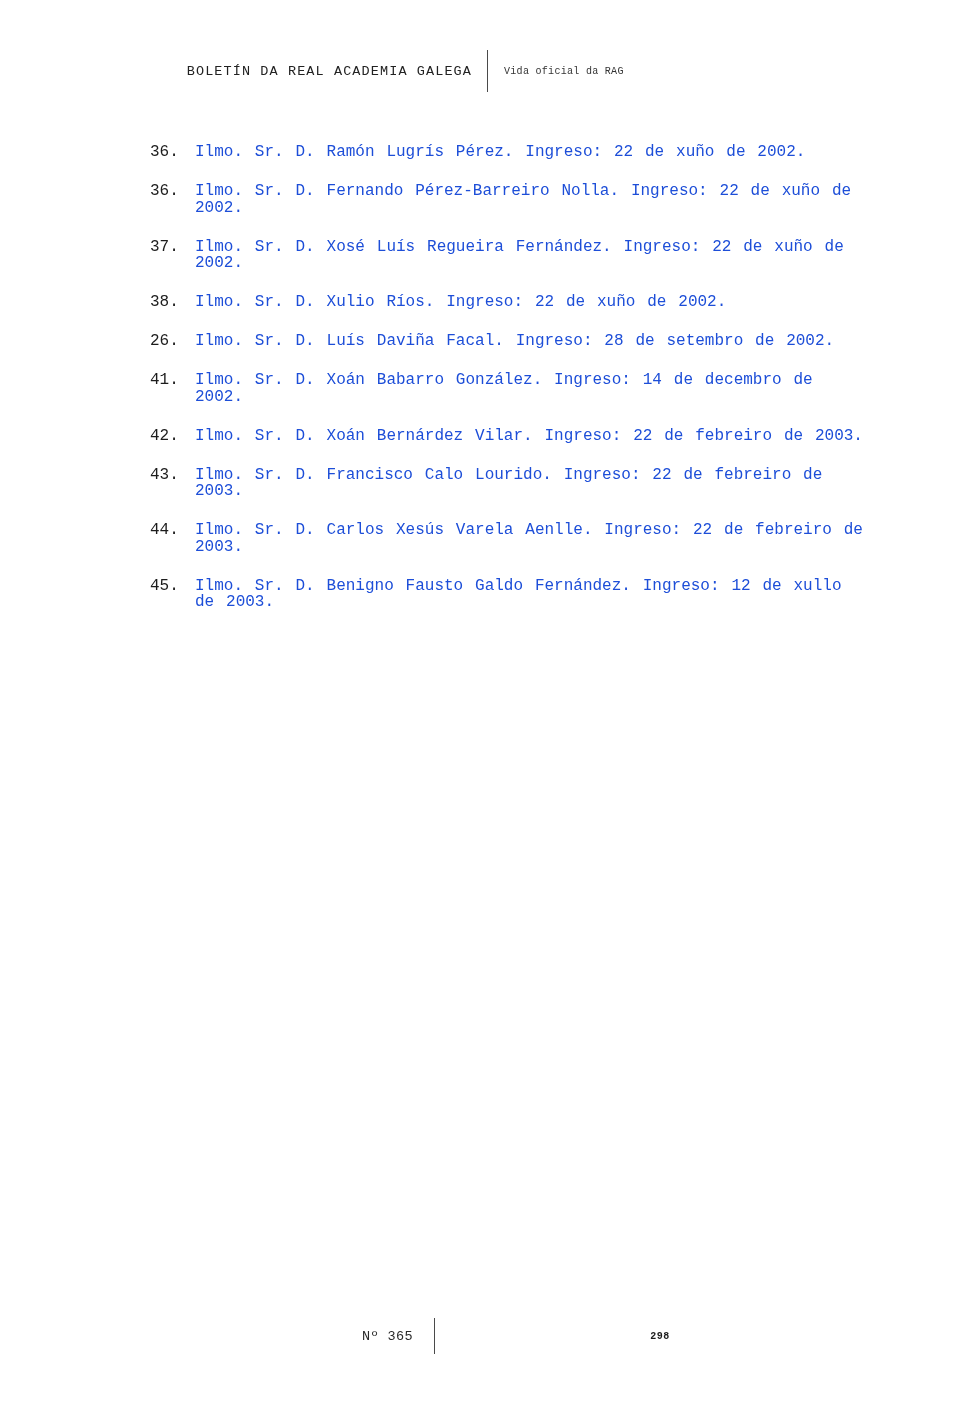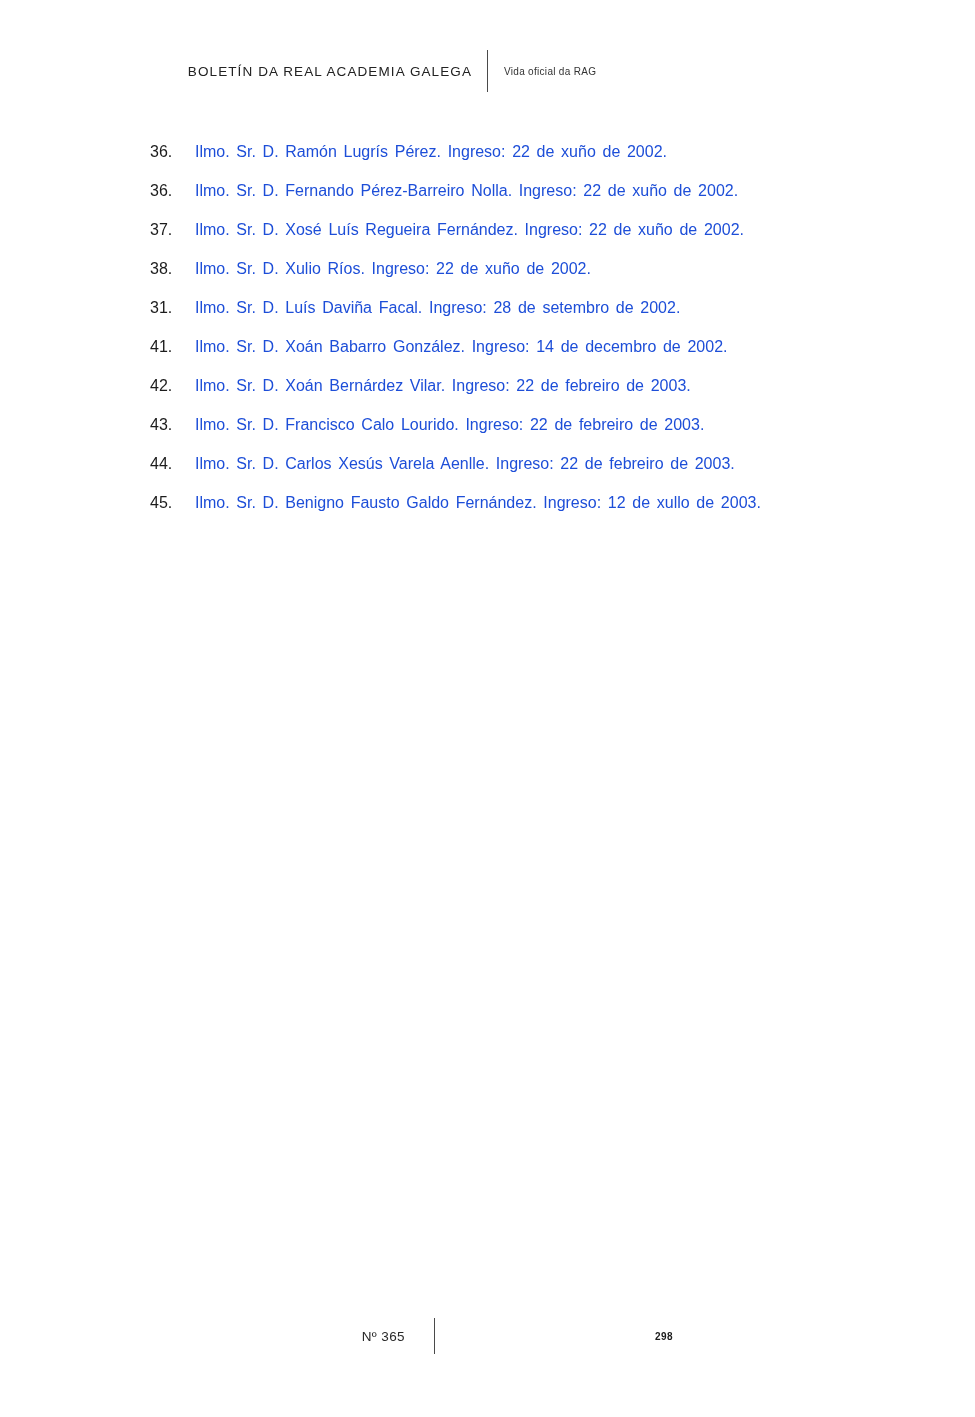--- a/index.html
+++ b/index.html
@@ -5,21 +5,21 @@
   html, body {
     margin: 0;
     padding: 0;
     background: #ffffff;
   }
   .page {
     position: relative;
     width: 975px;
     height: 1417px;
     background: #ffffff;
-    font-family: Liberation Sans, sans-serif;
+    font-family: Liberation Mono, monospace;
     color: #1c1c1c;
     overflow: hidden;
   }
 
   
   .running-head {
     position: absolute;
     top: 50px;
     left: 0;
     width: 975px;
@@ -74,21 +74,20 @@
 
   
   .running-foot {
     position: absolute;
     top: 1318px;
     left: 0;
     width: 869px;
     display: grid;
     grid-template-columns: 1fr auto 1fr;
     align-items: center;
-    gap: 8px;
   }
   .running-foot .issue {
     text-align: right;
     padding-right: 21px;
     font-size: 13.5px;
     letter-spacing: 0.4px;
     color: #2a2a2a;
   }
   .running-foot .rule {
     height: 36px;
@@ -128,21 +127,21 @@
       <span class="num">37.</span>
       <span class="txt">Ilmo. Sr. D. Xosé Luís Regueira Fernández. Ingreso: 22 de xuño de 2002.</span>
     </div>
 
     <div class="row">
       <span class="num">38.</span>
       <span class="txt">Ilmo. Sr. D. Xulio Ríos. Ingreso: 22 de xuño de 2002.</span>
     </div>
 
     <div class="row">
-      <span class="num">31.</span>
+      <span class="num">26.</span>
       <span class="txt">Ilmo. Sr. D. Luís Daviña Facal. Ingreso: 28 de setembro de 2002.</span>
     </div>
 
 
     <div class="row">
       <span class="num">41.</span>
       <span class="txt">Ilmo. Sr. D. Xoán Babarro González. Ingreso: 14 de decembro de 2002.</span>
     </div>
 
     <div class="row">

